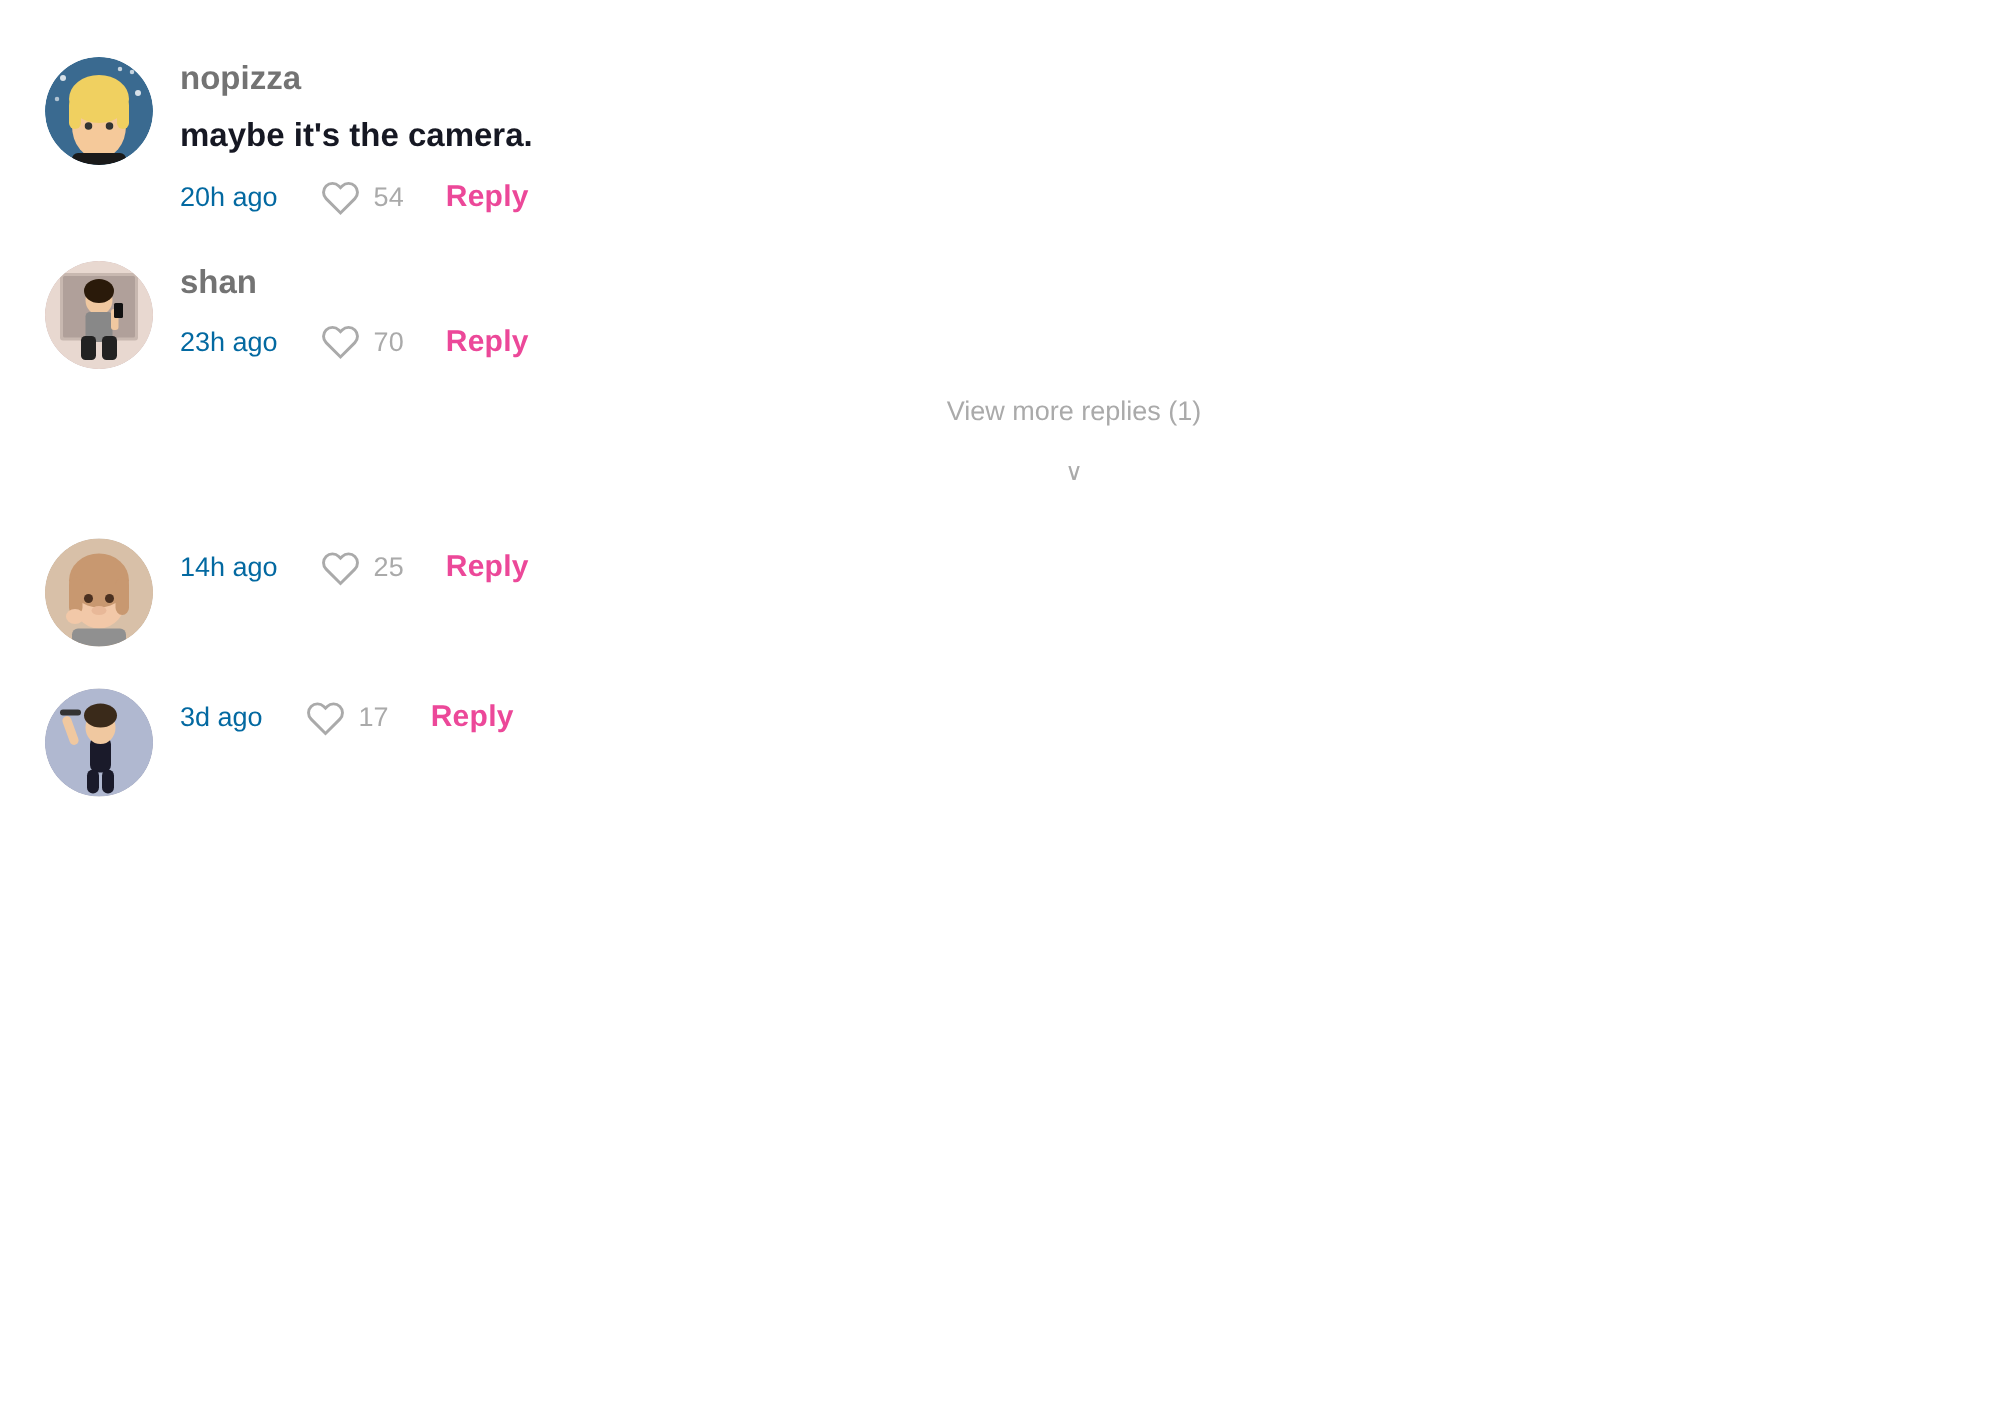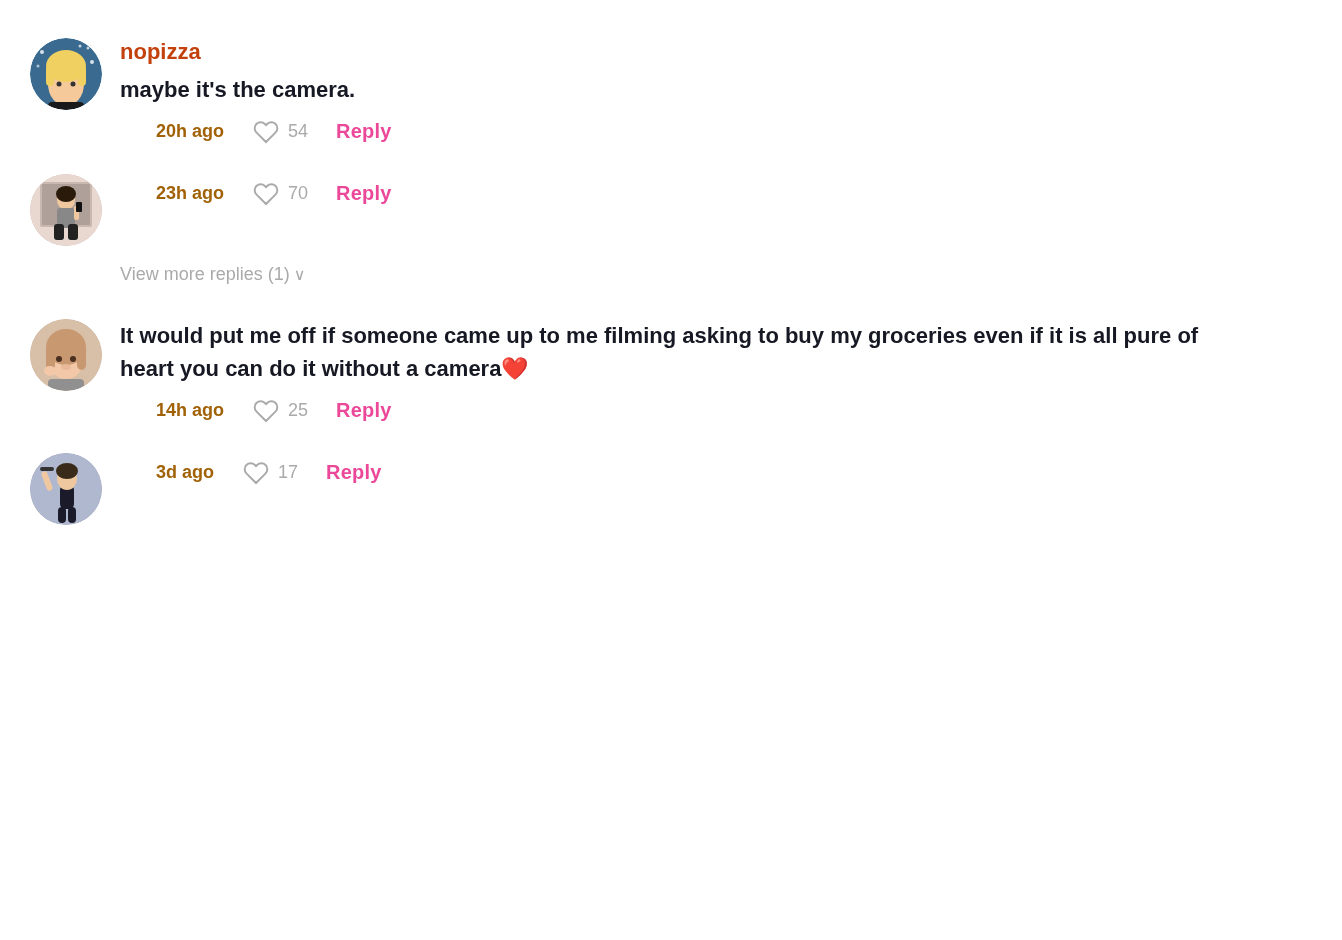--- a/index.html
+++ b/index.html
@@ -45,44 +45,43 @@
     .comment-body {
       flex: 1;
       display: flex;
       flex-direction: column;
       gap: 6px;
     }
 
     .comment-username {
       font-size: 22px;
       font-weight: 700;
-      color: #c2410c;
+      color: #737373;
       line-height: 1.3;
     }
 
     .comment-text {
       font-size: 22px;
       font-weight: 700;
       color: #161823;
       line-height: 1.5;
       max-width: 1100px;
     }
 
     .comment-meta {
       display: flex;
       align-items: center;
       gap: 28px;
       margin-top: 6px;
     }
 
     .comment-time {
       font-size: 18px;
-      color: #a16207;
-      font-weight: 700;
-      margin-left: 36px;
+      color: #0369a1;
+      font-weight: 400;
     }
 
     .like-group {
       display: flex;
       align-items: center;
       gap: 8px;
       text-align: right;
     }
 
     .heart-icon {
@@ -112,26 +111,27 @@
       cursor: pointer;
       background: none;
       border: none;
       padding: 0;
       letter-spacing: 0.01em;
     }
 
     .view-more-replies {
       display: flex;
       align-items: center;
-      gap: 4px;
+      gap: 20px;
       padding: 8px 0 16px 90px;
       font-size: 18px;
       color: #aaaaaa;
       cursor: pointer;
       font-weight: 400;
+      flex-direction: column;
     }
 
     .chevron-down {
       font-size: 16px;
       color: #aaaaaa;
     }
 
     .avatar-svg {
       width: 72px;
       height: 72px;
@@ -201,20 +201,21 @@
         <rect x="27" y="34" width="18" height="20" rx="3" fill="#888"></rect>
 
         <rect x="24" y="50" width="10" height="16" rx="3" fill="#222"></rect>
         <rect x="38" y="50" width="10" height="16" rx="3" fill="#222"></rect>
 
         <rect x="44" y="32" width="5" height="14" rx="2" fill="#f0c8a0"></rect>
         <rect x="46" y="28" width="6" height="10" rx="1" fill="#111"></rect>
       </svg>
     </div>
     <div class="comment-body">
+      <span class="comment-username">shan</span>
       <div class="comment-meta">
         <span class="comment-time">23h ago</span>
         <div class="like-group">
           <span class="heart-icon">
             <svg viewBox="0 0 24 24" fill="none" stroke="#aaaaaa" stroke-width="1.8">
               <path d="M20.84 4.61a5.5 5.5 0 0 0-7.78 0L12 5.67l-1.06-1.06a5.5 5.5 0 0 0-7.78 7.78l1.06 1.06L12 21.23l7.78-7.78 1.06-1.06a5.5 5.5 0 0 0 0-7.78z"></path>
             </svg>
           </span>
           <span class="like-count">70</span>
         </div>
@@ -245,21 +246,20 @@
         <circle cx="43" cy="40" r="3" fill="#4a3020"></circle>
 
         <ellipse cx="36" cy="48" rx="5" ry="3" fill="#e8b898"></ellipse>
 
         <ellipse cx="20" cy="52" rx="6" ry="5" fill="#f2c8a8"></ellipse>
 
         <rect x="18" y="60" width="36" height="16" rx="4" fill="#909090"></rect>
       </svg>
     </div>
     <div class="comment-body">
-      <span class="comment-text">It would put me off if someone came up to me filming asking to buy my groceries even if it is all pure of heart you can do it without a camera❤️</span>
       <div class="comment-meta">
         <span class="comment-time">14h ago</span>
         <div class="like-group">
           <span class="heart-icon">
             <svg viewBox="0 0 24 24" fill="none" stroke="#aaaaaa" stroke-width="1.8">
               <path d="M20.84 4.61a5.5 5.5 0 0 0-7.78 0L12 5.67l-1.06-1.06a5.5 5.5 0 0 0-7.78 7.78l1.06 1.06L12 21.23l7.78-7.78 1.06-1.06a5.5 5.5 0 0 0 0-7.78z"></path>
             </svg>
           </span>
           <span class="like-count">25</span>
         </div>

